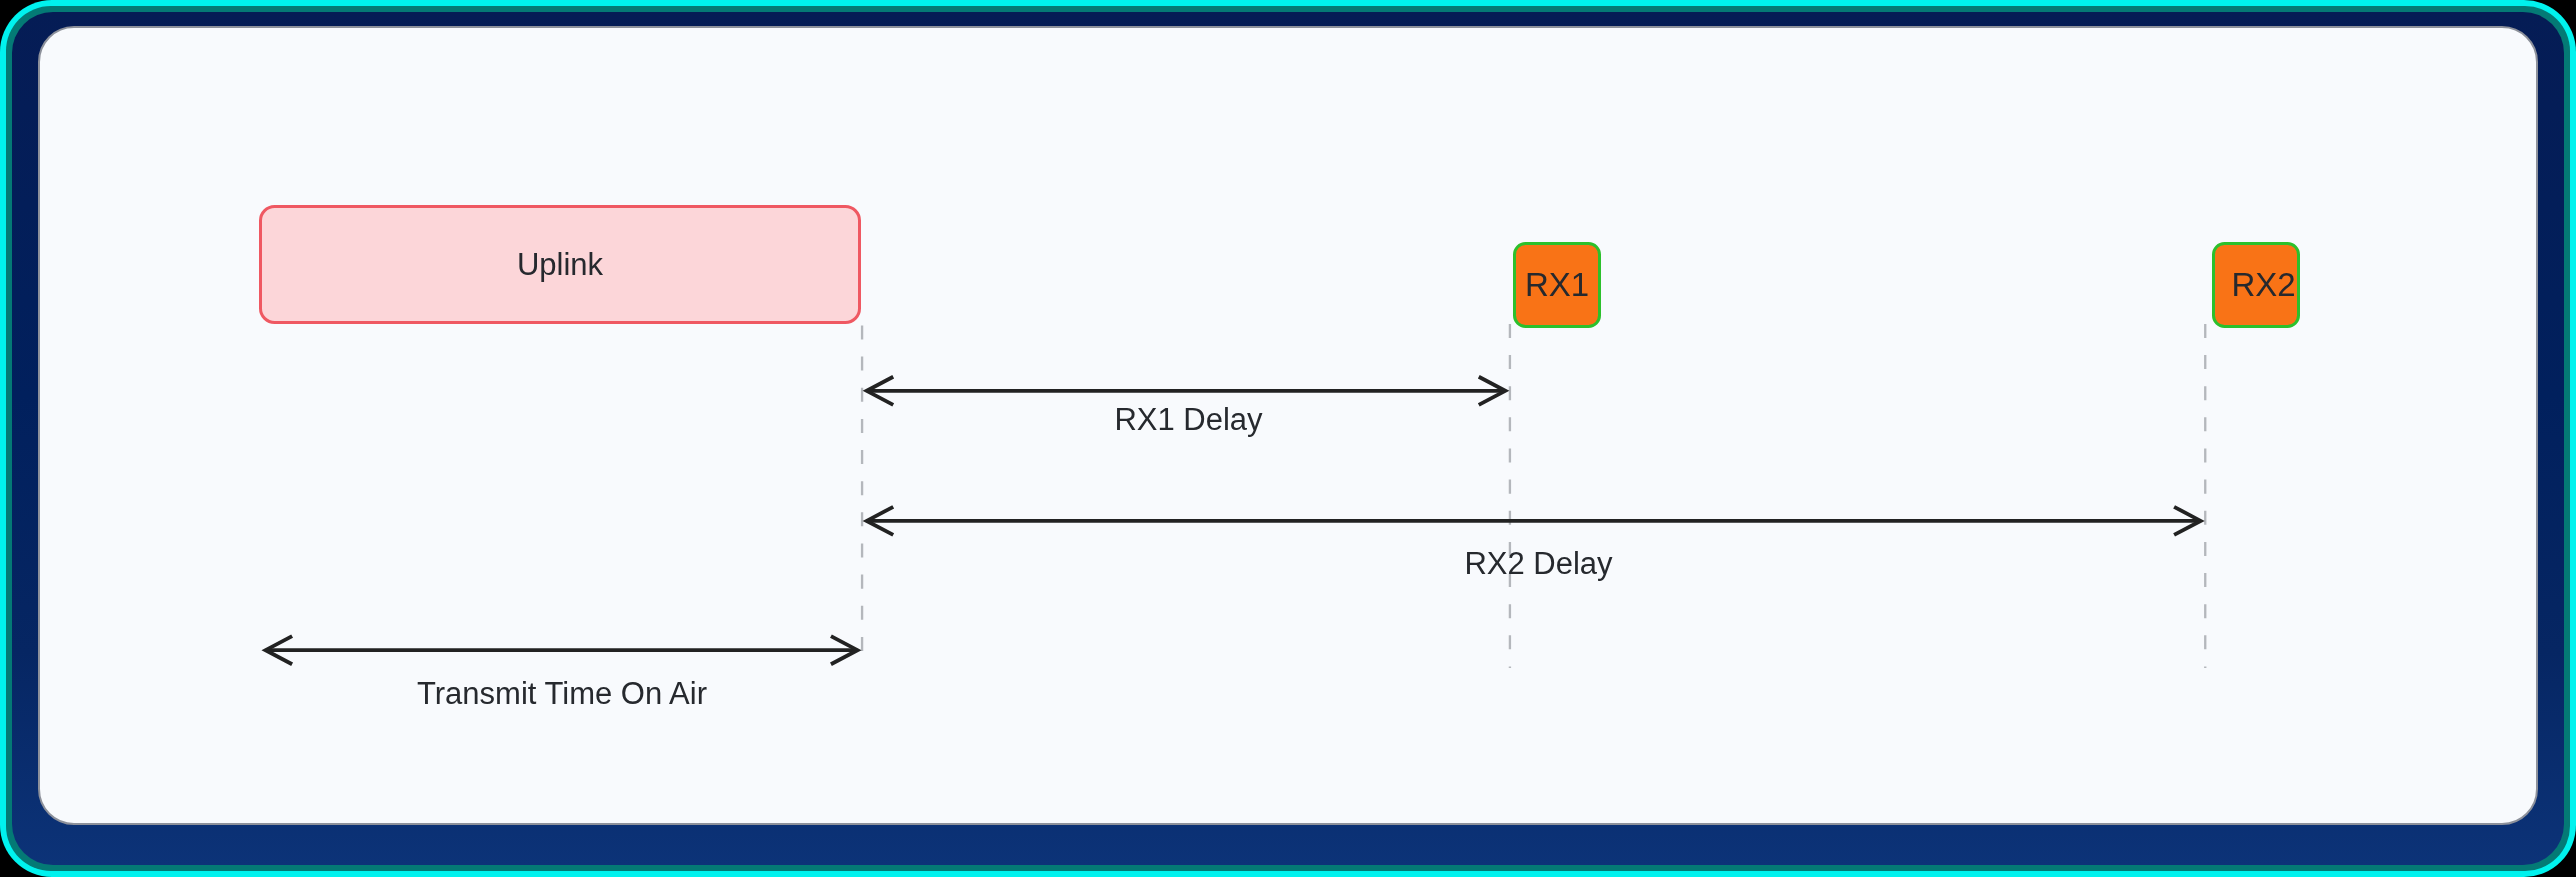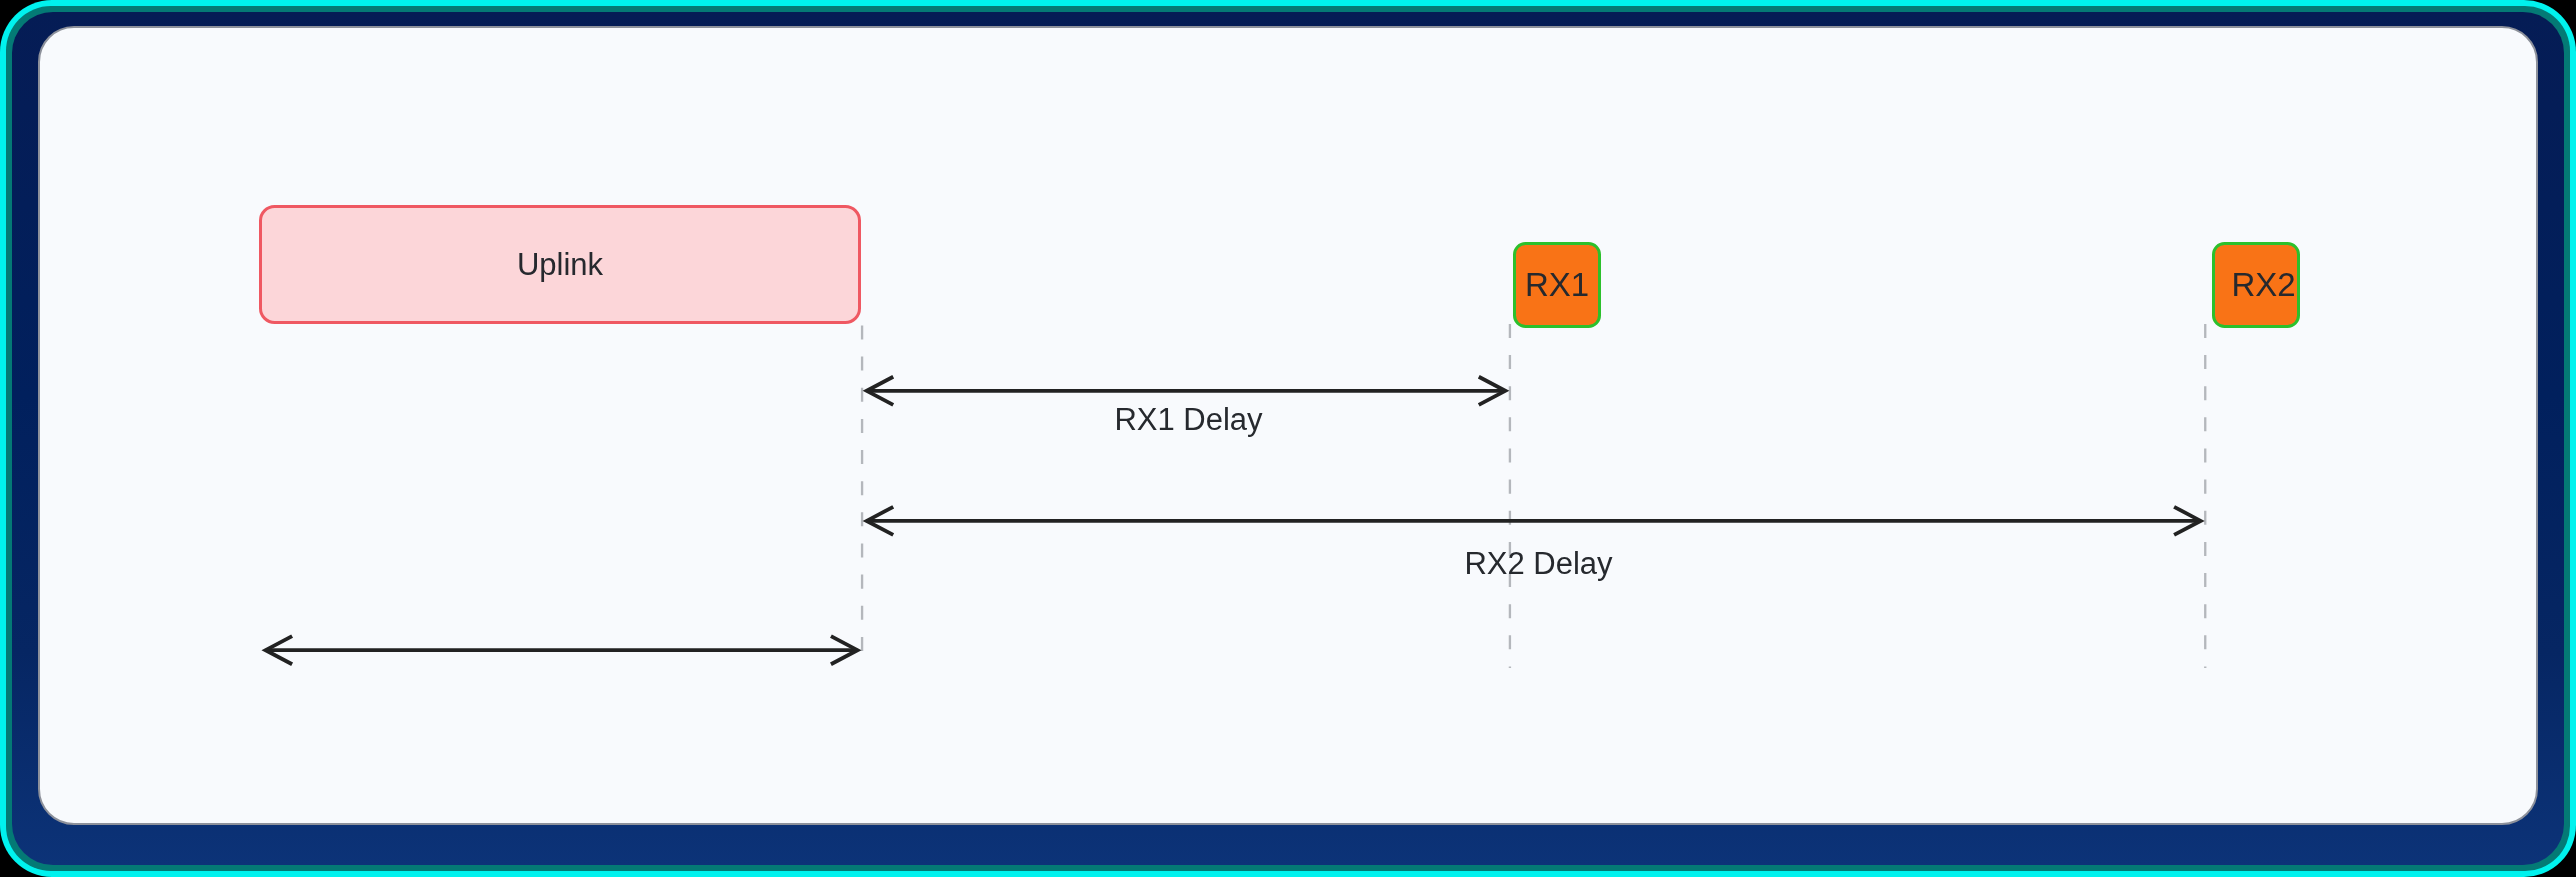--- a/index.html
+++ b/index.html
@@ -76,17 +76,18 @@
       </div>
       <div class="node node-rx node-rx1">
         <span>RX1</span>
       </div>
       <div class="node node-rx node-rx2">
         <span>RX2</span>
       </div>
 
       <div class="mlabel mlabel-rx1">RX1 Delay</div>
       <div class="mlabel mlabel-rx2">RX2 Delay</div>
+      <div class="mlabel mlabel-toa">Transmit Time On Air</div>
 
     </div>
   </div>
 </div>
 
 
 </body></html>

